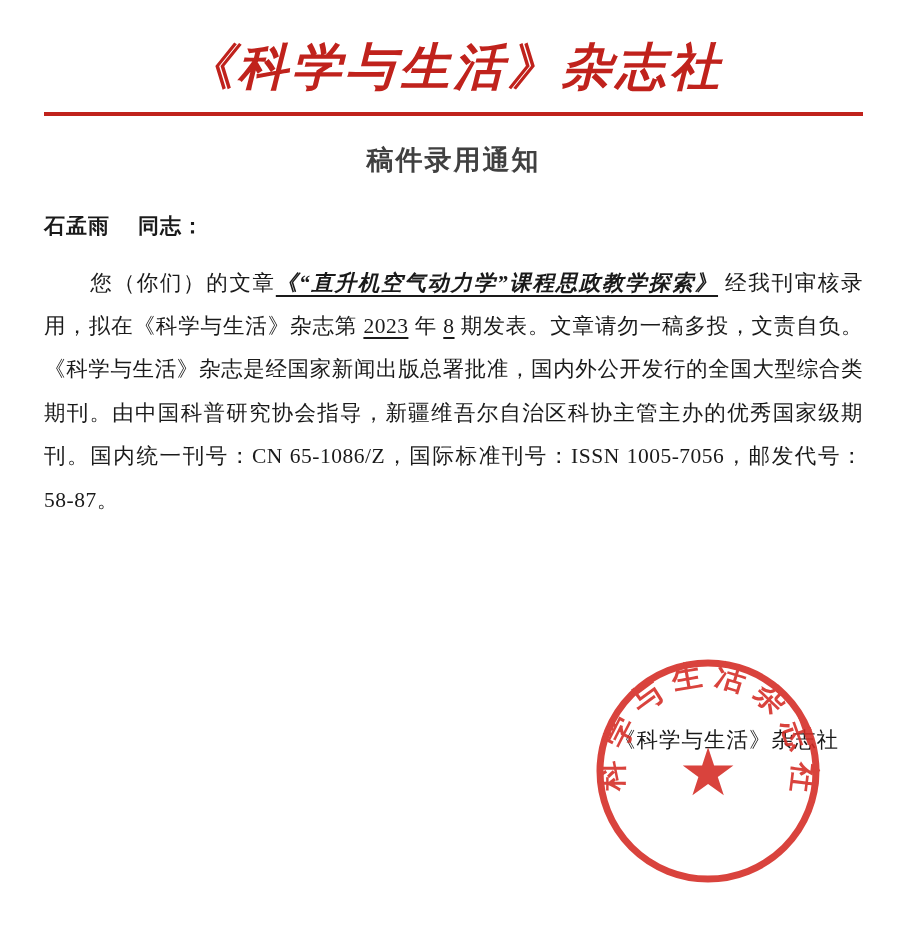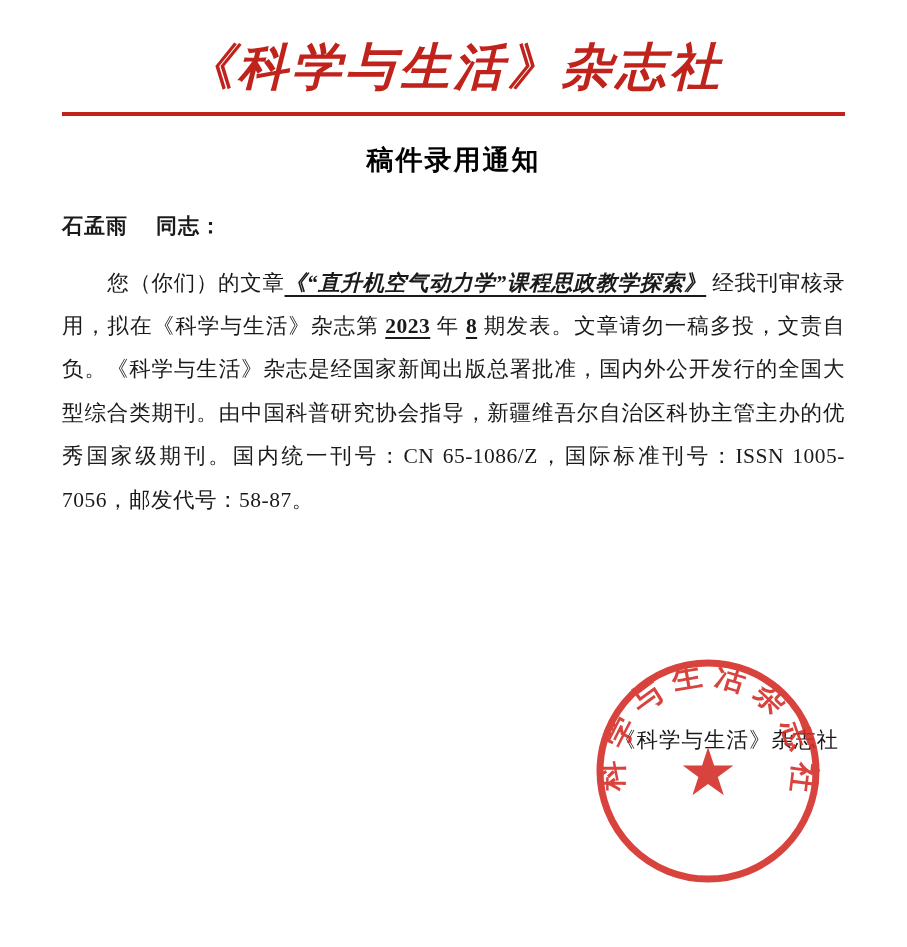--- a/index.html
+++ b/index.html
@@ -14,21 +14,21 @@
     color: #1a1a1a;
     overflow: hidden;
     position: relative;
   }
 
   .page {
     position: relative;
     width: 907px;
     height: 947px;
     box-sizing: border-box;
-    padding: 0 62px;
+    padding: 0 44px;
   }
 
   
   .letterhead {
     text-align: center;
     padding-top: 38px;
   }
   .letterhead-title {
     font-family: "DejaVu Serif", "Liberation Serif", serif;
     color: #c0221c;
@@ -41,21 +41,21 @@
   }
   .letterhead-rule {
     margin: 16px 0 0 0;
     height: 4px;
     background: #c0221c;
     width: 100%;
   }
 
   .doc-subtitle {
     text-align: center;
-    color: #000000;
+    color: #404040;
     font-size: 27px;
     font-weight: bold;
     letter-spacing: 2px;
     margin-top: 26px;
   }
 
   
   .salutation {
     margin-top: 34px;
     font-size: 21px;
@@ -77,21 +77,21 @@
     text-align: justify;
     letter-spacing: 0.5px;
   }
   .indent {
     display: inline-block;
     width: 2.1em;
   }
   .u-strong {
     text-decoration: underline;
     text-underline-offset: 4px;
-    font-weight: bold;
+    font-weight: normal;
   }
   .title-quote {
     font-weight: bold;
     text-decoration: underline;
     text-underline-offset: 5px;
     font-style: italic;
   }
 
   
   .signature {

